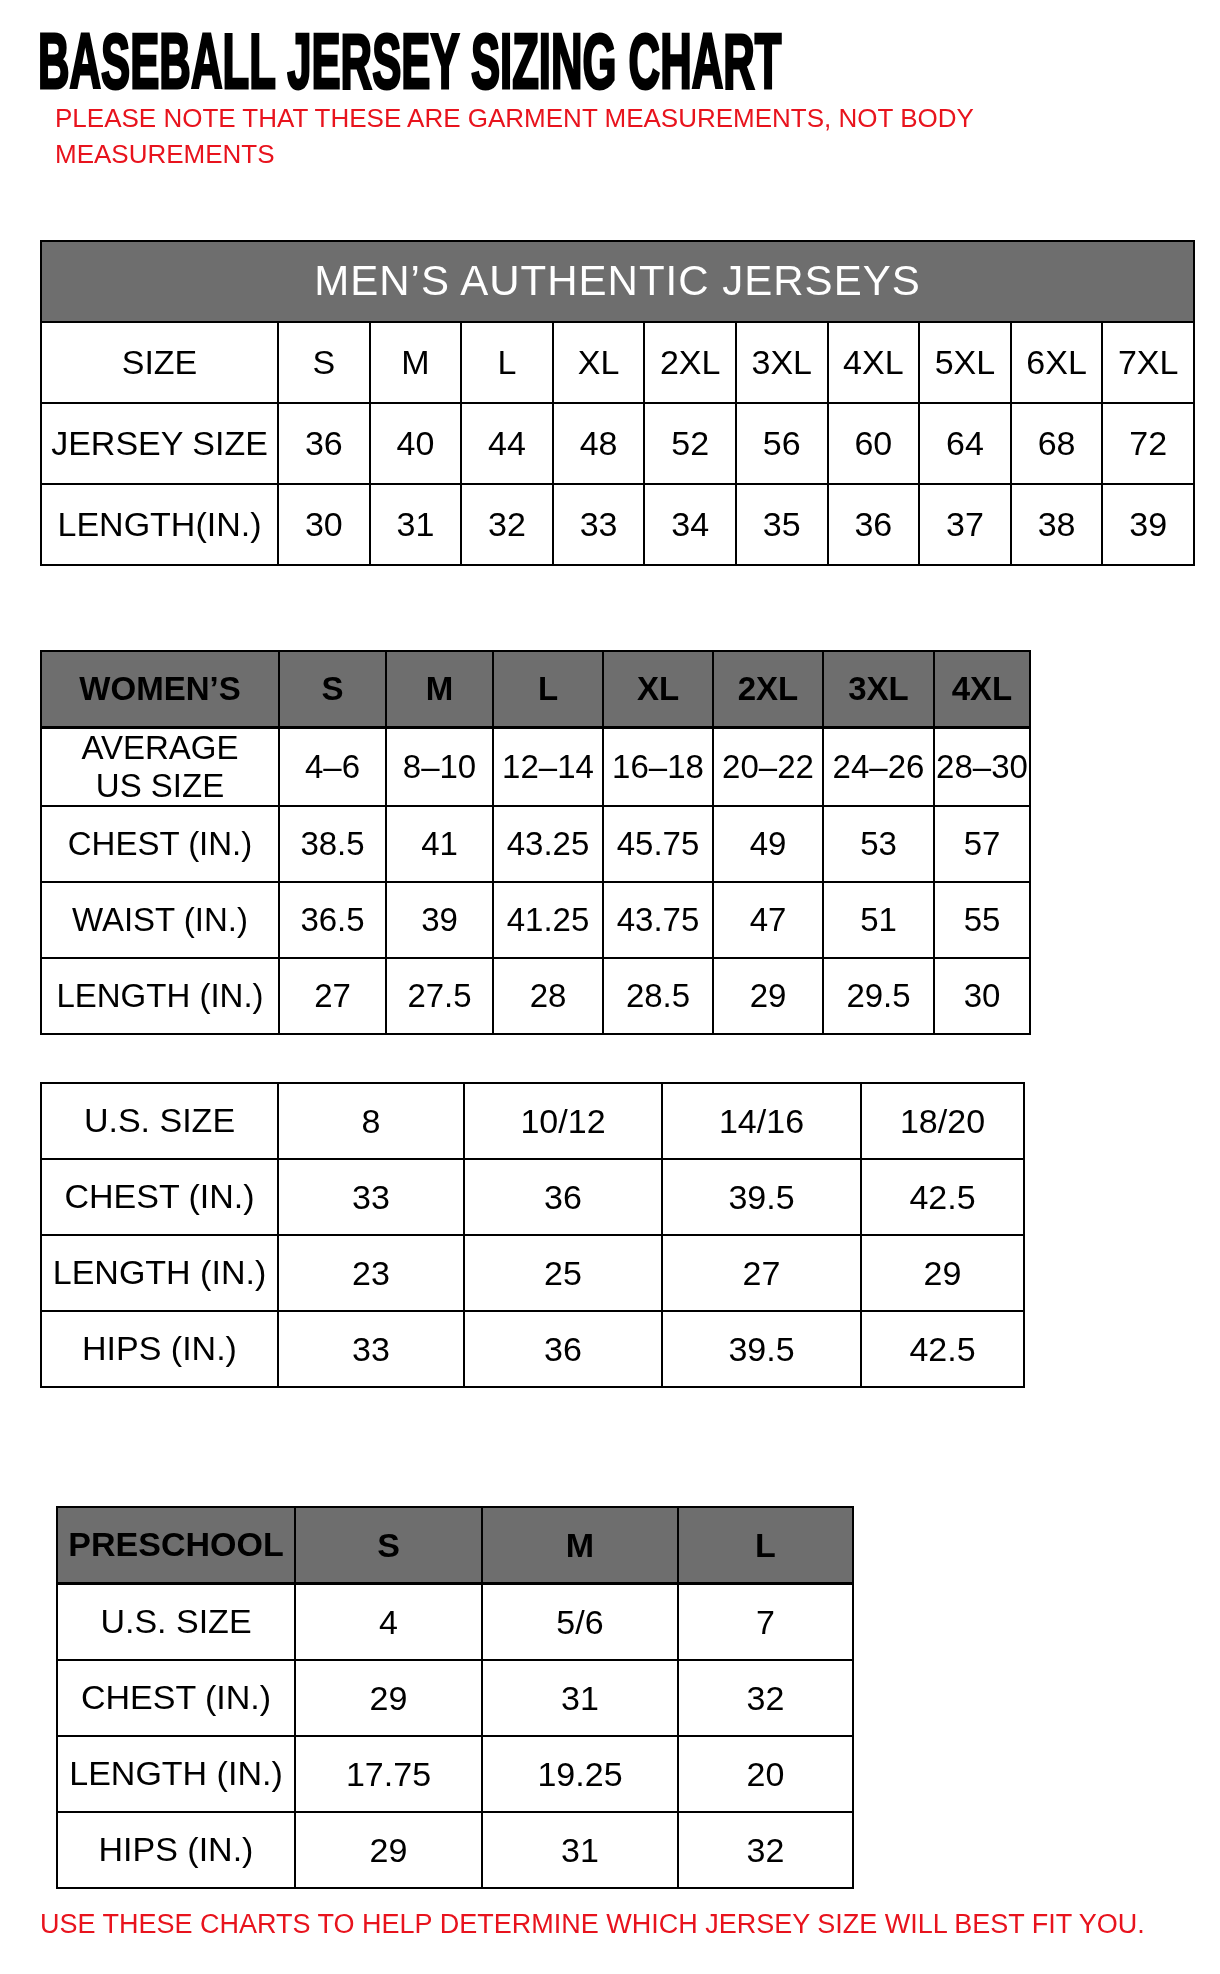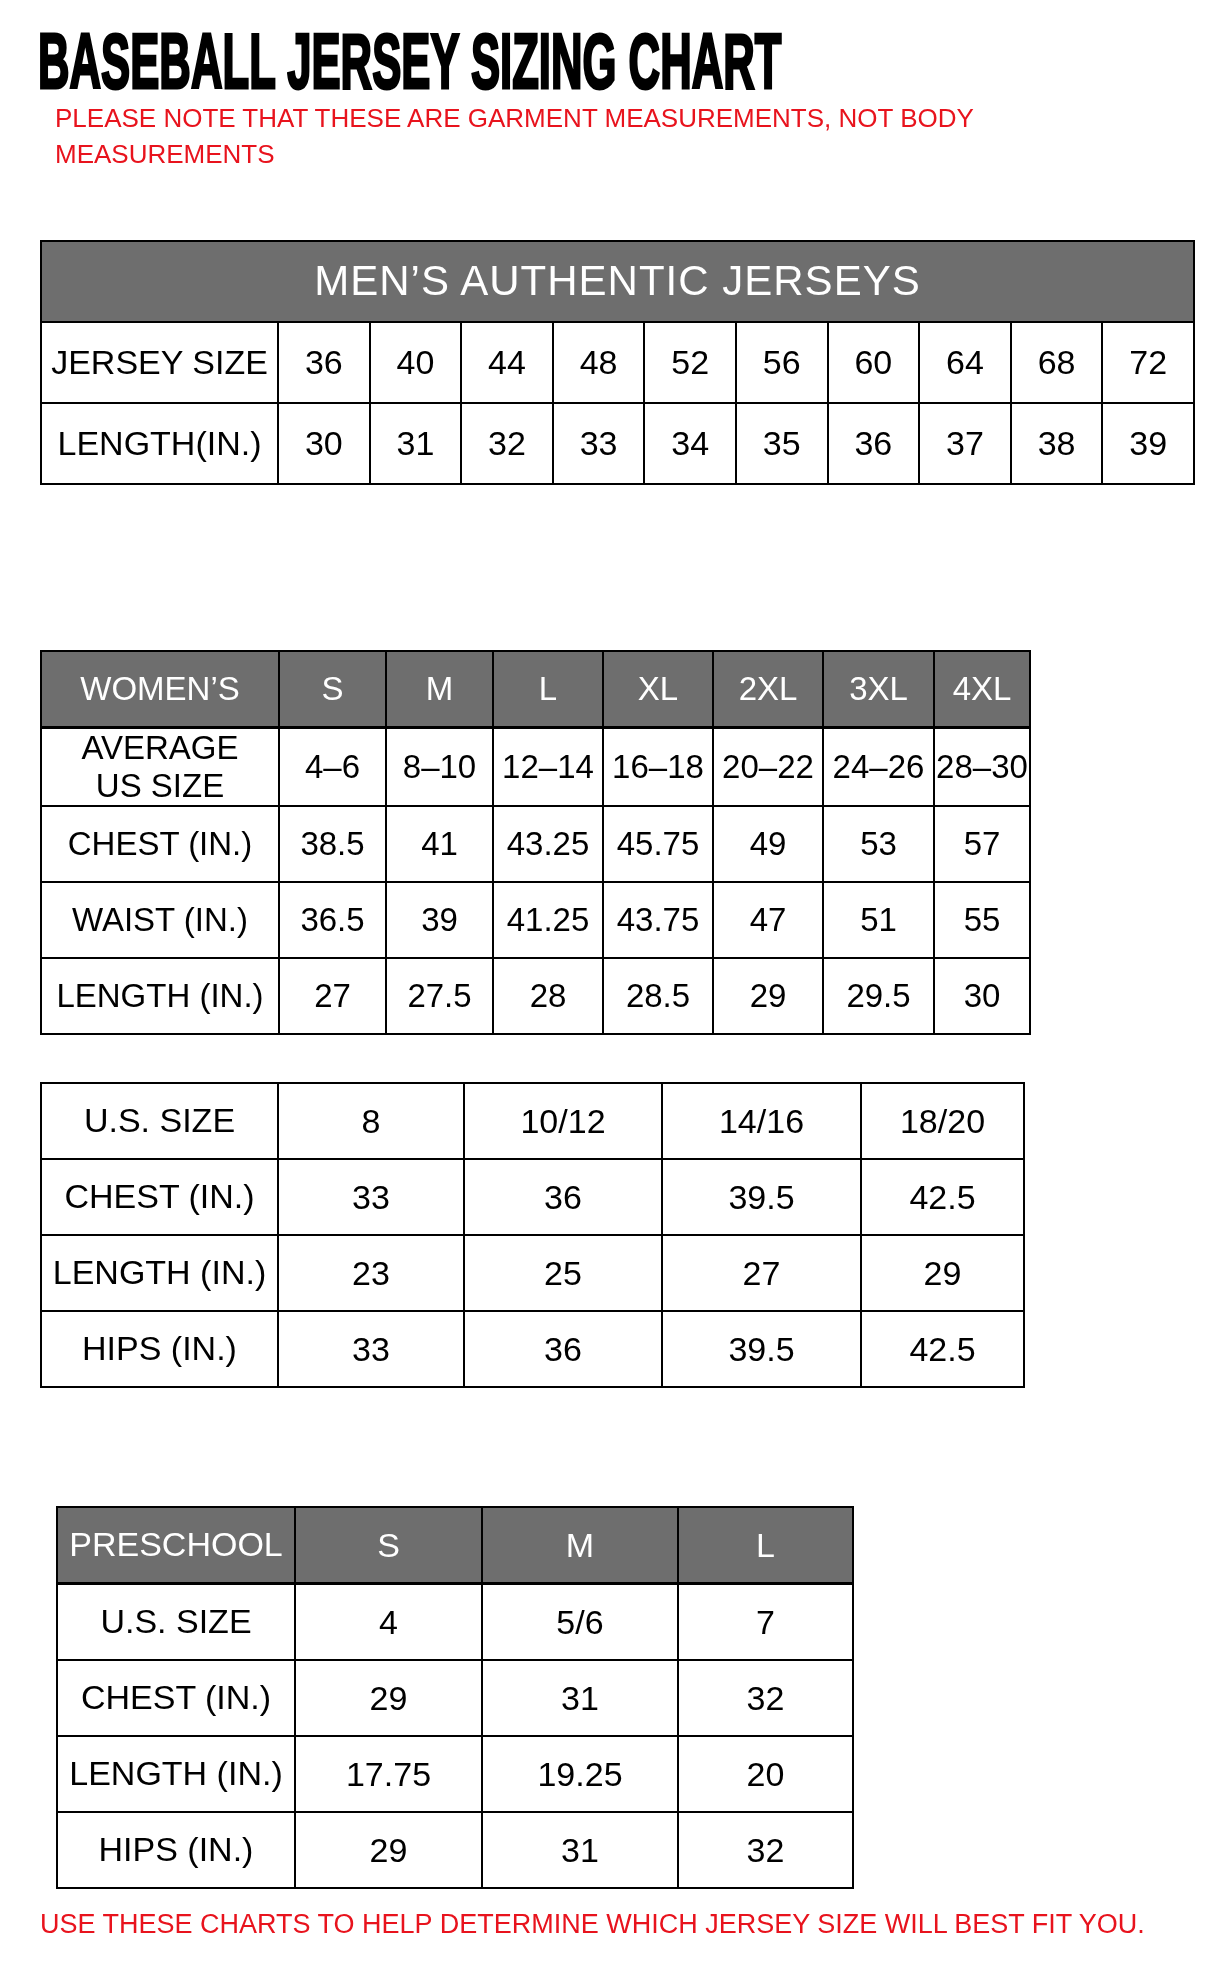--- a/index.html
+++ b/index.html
@@ -66,22 +66,23 @@
   table.tbl td:first-child { white-space: pre-line; line-height: 1.15; }
   td.band {
     background: #6e6e6e;
     color: #ffffff;
     font-size: 42px;
     height: 82px;
     letter-spacing: 1px;
   }
   tr.hdr-row td {
     background: #6e6e6e;
-    color: #ffffff;
+    color: #000000;
     border-bottom-width: 3px;
+    font-weight: bold;
   }
   table.mens   { top: 200px; margin-top: 40px; }
   table.mens td { height: 79px; }
   table.womens { top: 650px; font-size: 33px; }
   table.boys   { top: 1082px; }
   table.preschool { top: 1506px; margin-left: 16px; }
 </style>
 </head>
 <body>
 
@@ -99,20 +100,33 @@
       <col style="width: 91.6px;">
       <col style="width: 91.6px;">
       <col style="width: 91.6px;">
       <col style="width: 91.6px;">
       <col style="width: 91.6px;">
       <col style="width: 91.6px;">
     </colgroup>
     <tbody>
       <tr class="band-row">
         <td class="band" colspan="11">MEN’S AUTHENTIC JERSEYS</td>
+      </tr>
+      <tr>
+        <td class="row-label">SIZE</td>
+        <td class="val">S</td>
+        <td class="val">M</td>
+        <td class="val">L</td>
+        <td class="val">XL</td>
+        <td class="val">2XL</td>
+        <td class="val">3XL</td>
+        <td class="val">4XL</td>
+        <td class="val">5XL</td>
+        <td class="val">6XL</td>
+        <td class="val">7XL</td>
       </tr>
       <tr>
         <td class="row-label">JERSEY SIZE</td>
         <td class="val">36</td>
         <td class="val">40</td>
         <td class="val">44</td>
         <td class="val">48</td>
         <td class="val">52</td>
         <td class="val">56</td>
         <td class="val">60</td>

